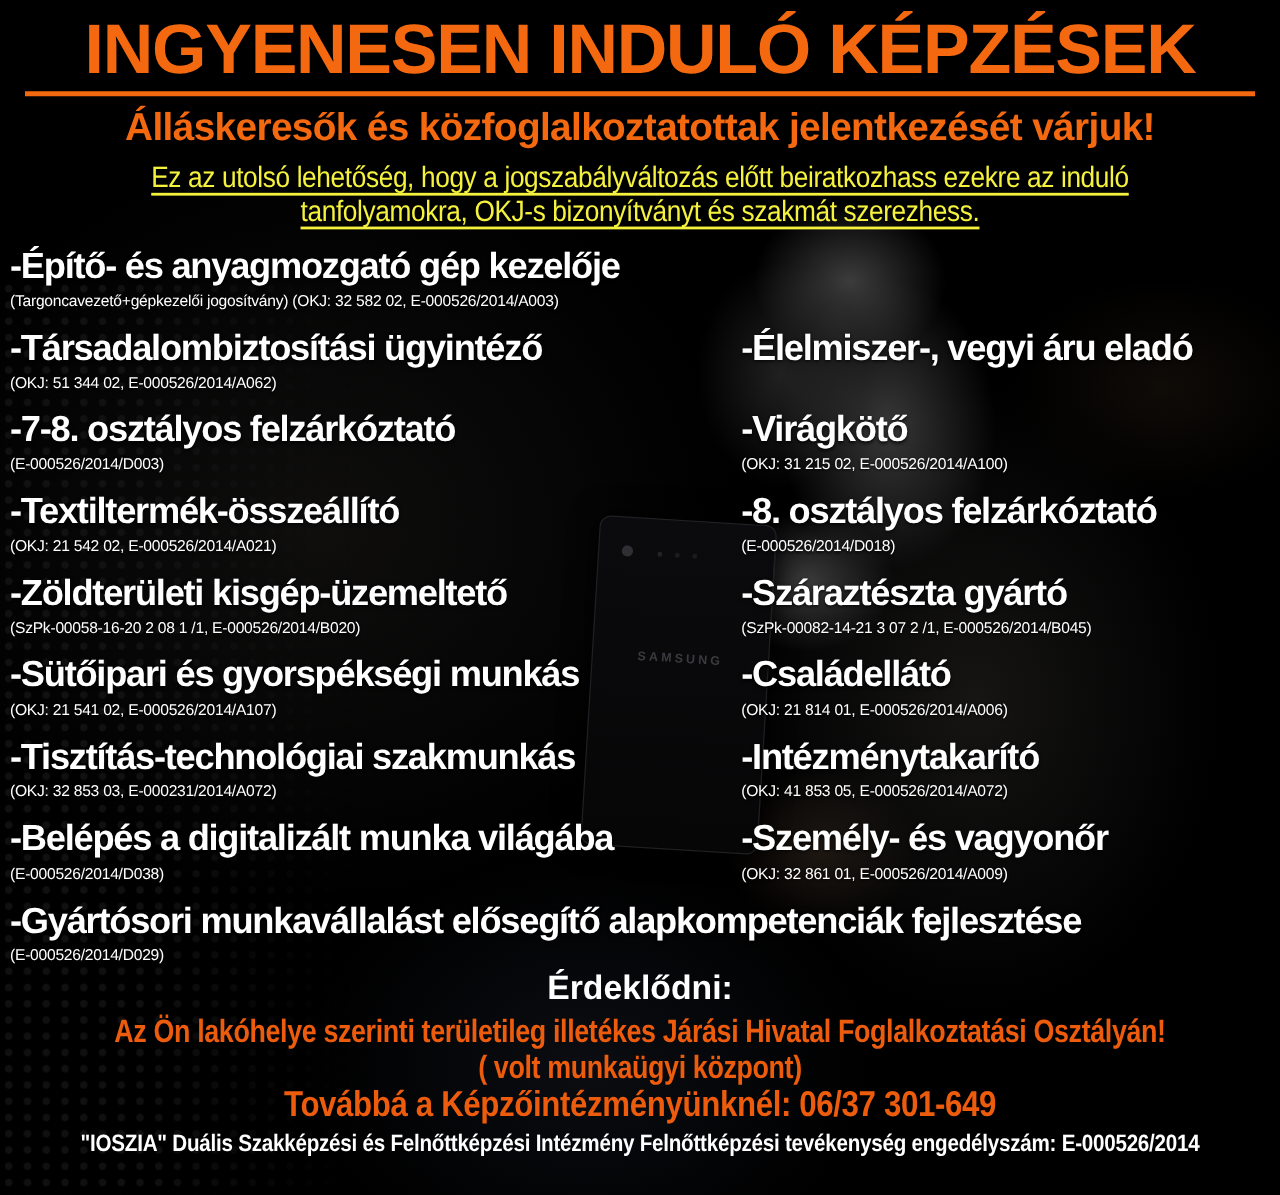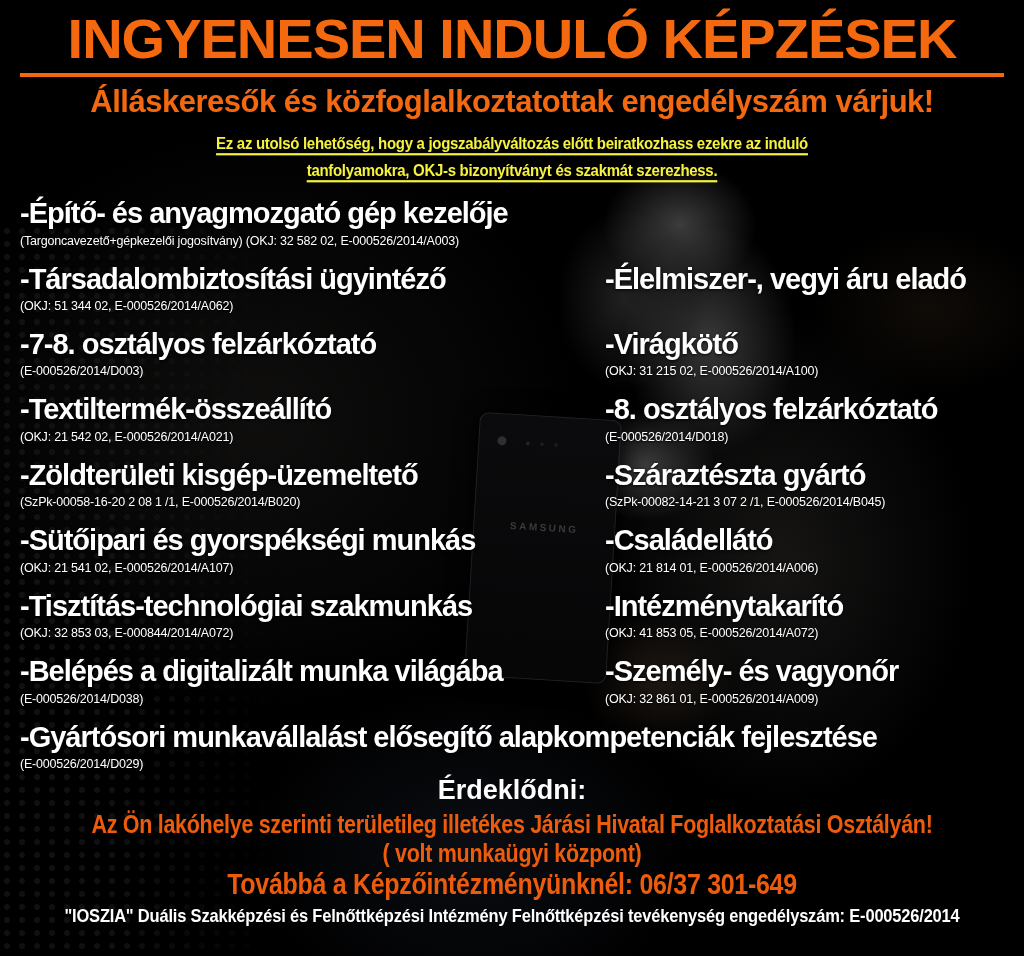--- a/index.html
+++ b/index.html
@@ -56,27 +56,27 @@
   .content{position:relative;z-index:2;padding-top:6px;}
   .title{
     margin:0;text-align:center;color:var(--orange);
     font-size:56px;font-weight:bold;letter-spacing:-1px;line-height:1.18;
   }
   .title-rule{height:4px;background:var(--orange);margin:1px 20px 7px;}
   .subtitle{
     margin:2px 0 9px;text-align:center;color:var(--orange);
     font-size:31px;font-weight:bold;letter-spacing:-.5px;white-space:nowrap;
   }
-  .notice{text-align:center;color:var(--yellow);font-weight:bold;font-size:15px;}
+  .notice{text-align:center;color:var(--yellow);font-weight:normal;font-size:21px;}
   .notice-line{
     white-space:nowrap;letter-spacing:-.3px;line-height:27px;
     text-decoration:underline;text-decoration-thickness:2px;text-underline-offset:4px;
     transform:scaleY(1.12);
   }
-  .courses{padding:14px 20px 0;}
+  .courses{padding:14px 8px 0;}
   .course-row{display:flex;margin-bottom:15px;}
   .col-left{width:585px;flex:none;}
   .col-right{flex:1;}
   .c-title{
     color:var(--white);font-weight:bold;font-size:29px;letter-spacing:-1px;
     line-height:1.12;white-space:nowrap;text-shadow:0 1px 3px rgba(0,0,0,.9);
   }
   .c-code{
     color:var(--white);font-weight:normal;font-size:12.5px;letter-spacing:-.2px;
     margin-top:4px;white-space:nowrap;text-shadow:0 1px 2px rgba(0,0,0,.9);
@@ -108,21 +108,21 @@
     <div class="tablet">
       <div class="tablet-logo"></div>
       <div class="tablet-brand">SAMSUNG</div>
     </div>
   </div>
 
   <div class="content">
 
     <h1 class="title">INGYENESEN INDULÓ KÉPZÉSEK</h1>
     <div class="title-rule"></div>
-    <h2 class="subtitle">Álláskeresők és közfoglalkoztatottak engedélyszám várjuk!</h2>
+    <h2 class="subtitle">Álláskeresők és közfoglalkoztatottak jelentkezését várjuk!</h2>
 
     <div class="notice">
       <div class="notice-line">Ez az utolsó lehetőség, hogy a jogszabályváltozás előtt beiratkozhass ezekre az induló</div>
       <div class="notice-line">tanfolyamokra, OKJ-s bizonyítványt és szakmát szerezhess.</div>
     </div>
 
     <div class="courses">
 
       <div class="course-row">
         <div class="col-left">
@@ -182,21 +182,21 @@
         </div>
         <div class="col-right">
           <div class="c-title">-Családellátó</div>
           <div class="c-code">(OKJ: 21 814 01, E-000526/2014/A006)</div>
         </div>
       </div>
 
       <div class="course-row">
         <div class="col-left">
           <div class="c-title">-Tisztítás-technológiai szakmunkás</div>
-          <div class="c-code">(OKJ: 32 853 03, E-000844/2014/A072)</div>
+          <div class="c-code">(OKJ: 32 853 03, E-000231/2014/A072)</div>
         </div>
         <div class="col-right">
           <div class="c-title">-Intézménytakarító</div>
           <div class="c-code">(OKJ: 41 853 05, E-000526/2014/A072)</div>
         </div>
       </div>
 
       <div class="course-row">
         <div class="col-left">
           <div class="c-title">-Belépés a digitalizált munka világába</div>

